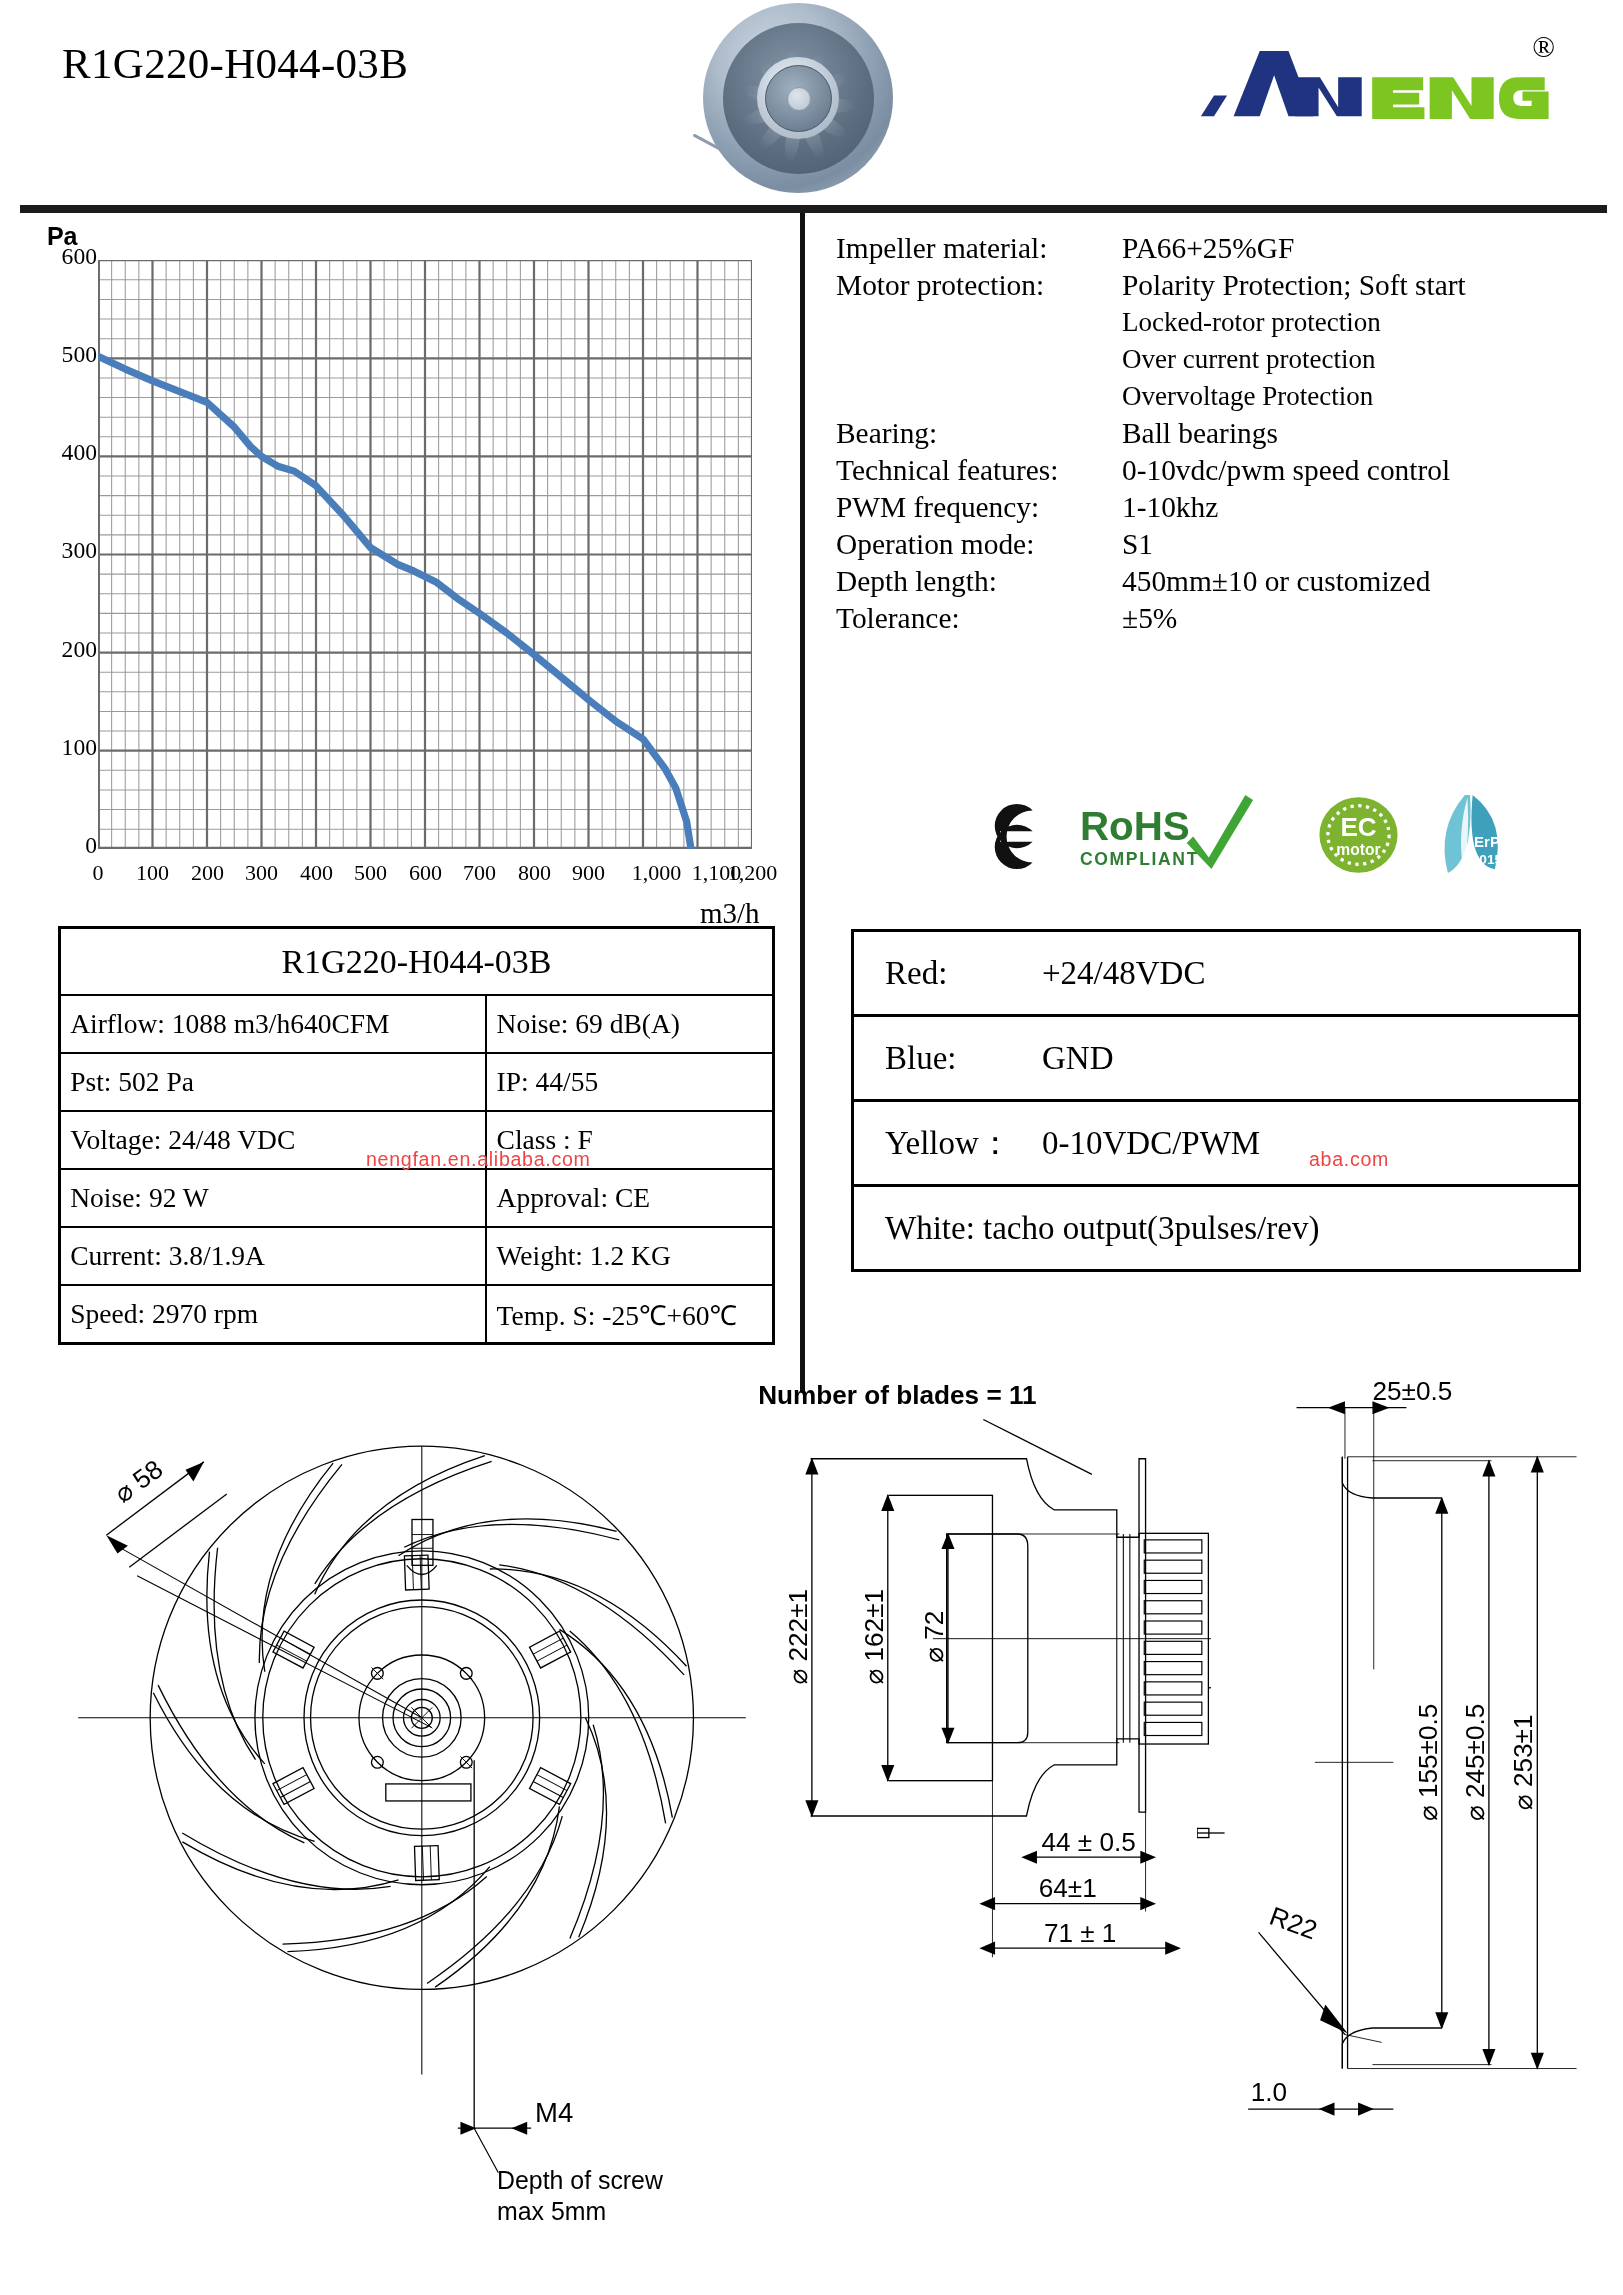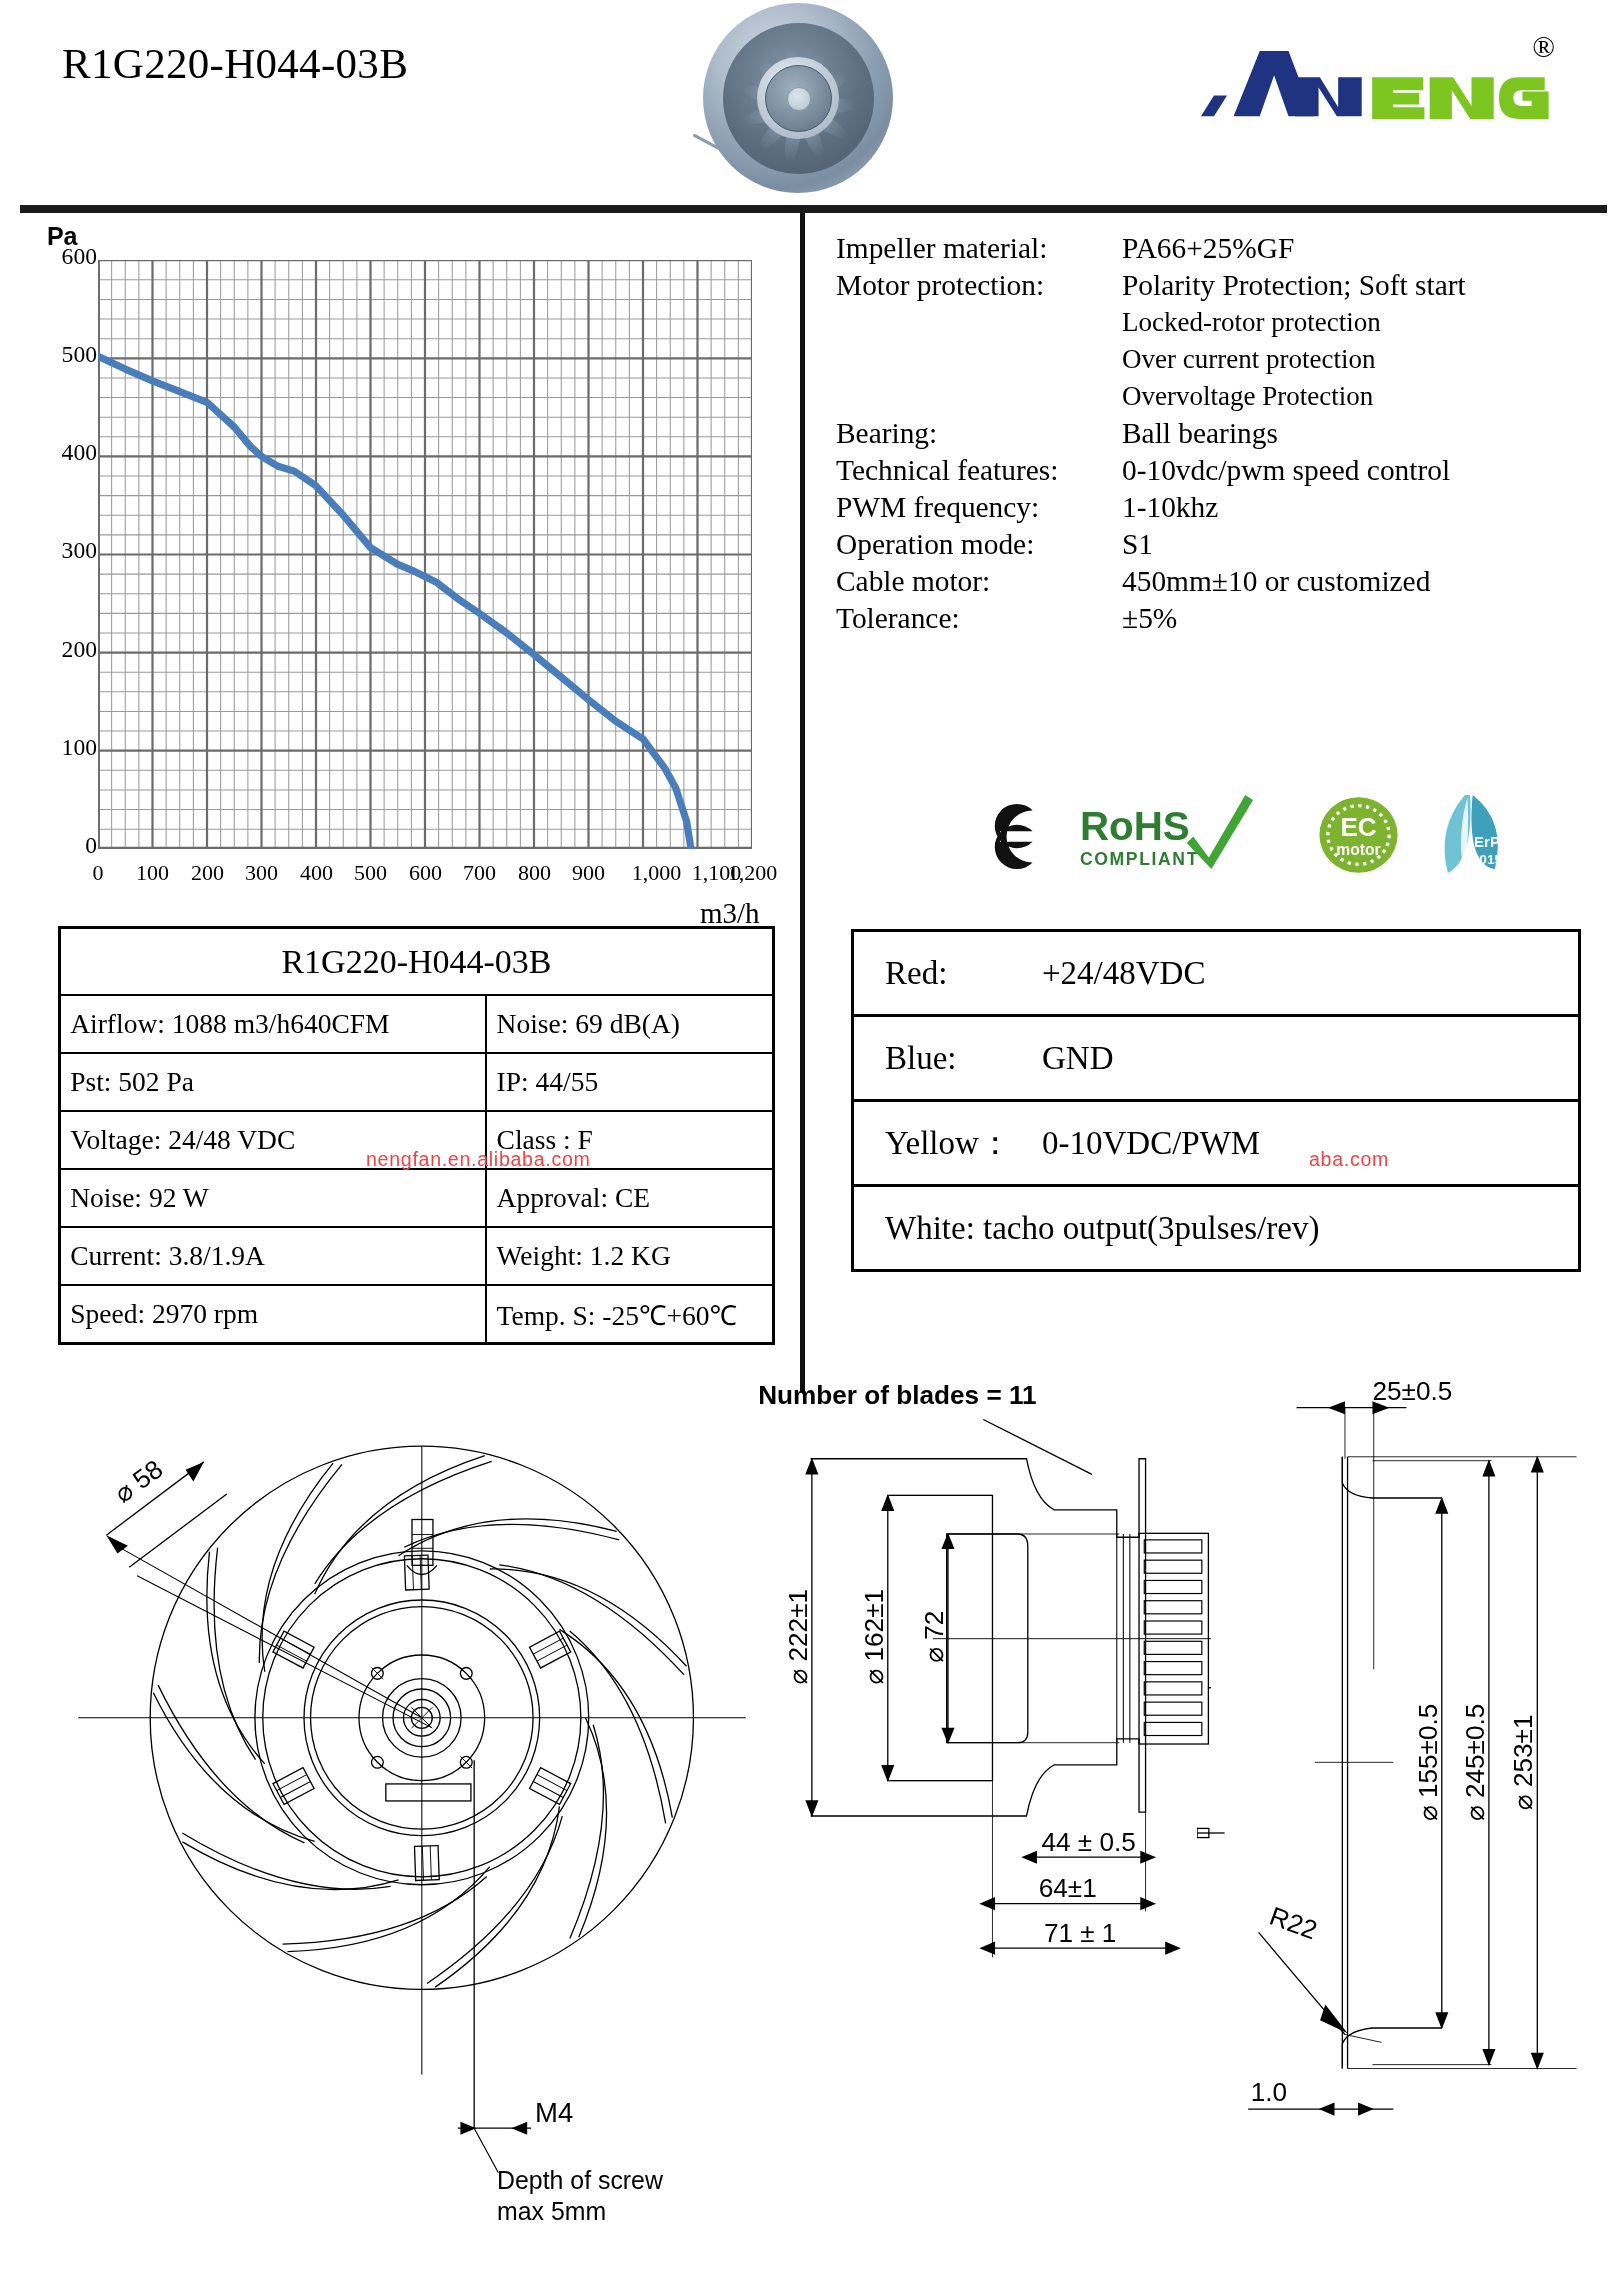--- a/index.html
+++ b/index.html
@@ -329,21 +329,21 @@
     </div>
     <div class="spec-row">
       <span class="spec-key">PWM frequency:</span>
       <span class="spec-val">1-10khz</span>
     </div>
     <div class="spec-row">
       <span class="spec-key">Operation mode:</span>
       <span class="spec-val">S1</span>
     </div>
     <div class="spec-row">
-      <span class="spec-key">Cable motor:</span>
+      <span class="spec-key">Depth length:</span>
       <span class="spec-val">450mm±10 or customized</span>
     </div>
     <div class="spec-row">
       <span class="spec-key">Tolerance:</span>
       <span class="spec-val">±5%</span>
     </div>
   </div>
 
 <div id="certs">
 

